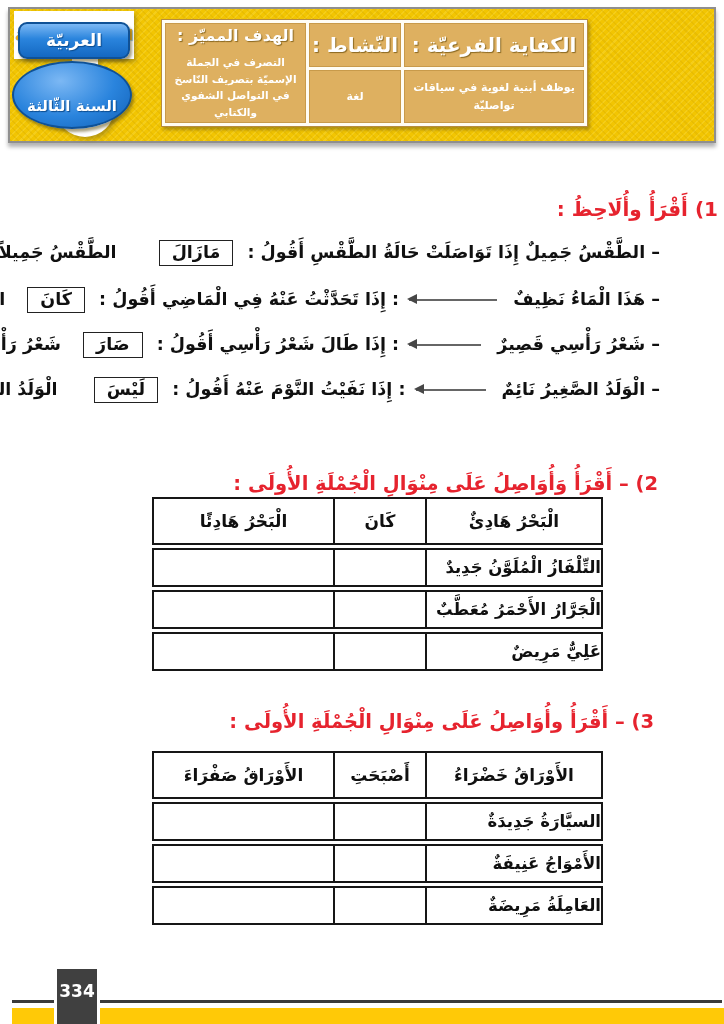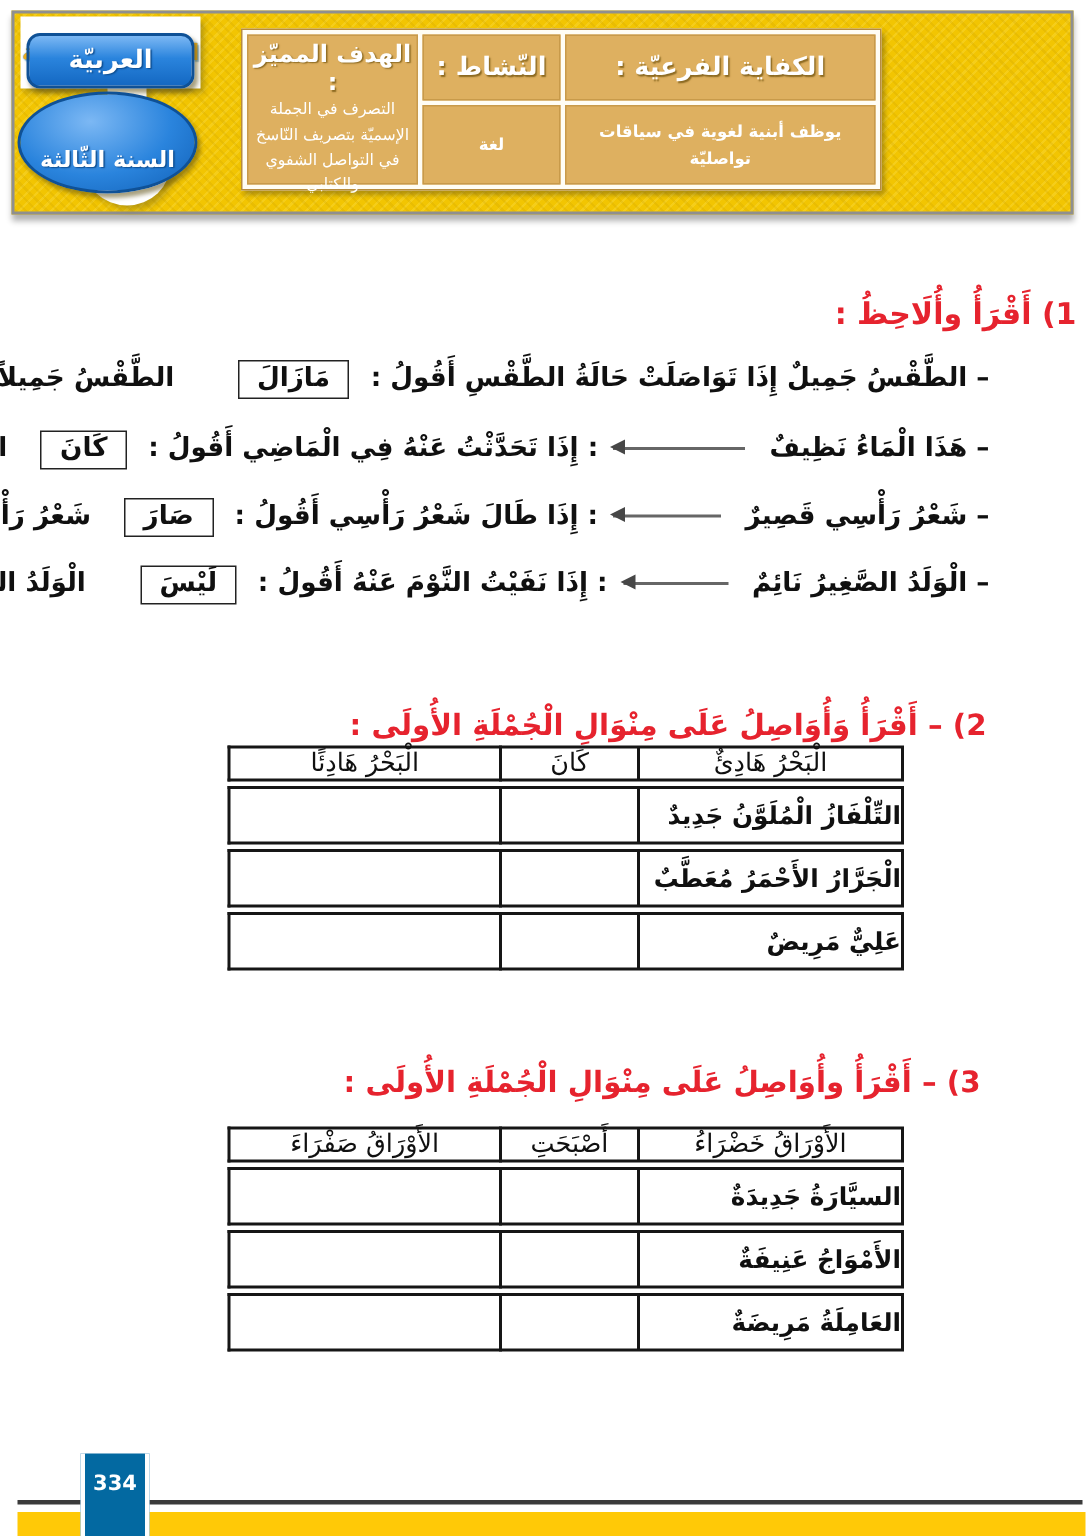--- a/index.html
+++ b/index.html
@@ -41,34 +41,34 @@
     box-shadow:3px 3px 4px rgba(120,105,30,.45);
   }
 
   .info-table {
     position:absolute; right:126px; top:10px; width:427px; height:108px;
     background:#fffdf4; border:1px solid #b78c3e;
     box-shadow:2px 3px 3px rgba(100,85,25,.45);
     display:flex; flex-direction:row; gap:3px; padding:3px;
   }
   .info-col { display:flex; flex-direction:column; gap:3px; }
-  .col-competency { width:207px; }
+  .col-competency { width:180px; }
   .col-activity  { width:92px;  }
   .col-objective { flex:1; }
   .info-cell {
     background:#DEB060; color:#fff; text-align:center;
     display:flex; flex-direction:column; align-items:center; justify-content:center;
     border:1px solid #c89a4a;
   }
-  .info-title { height:44px; font-weight:bold; font-size:17px;
+  .info-title { height:44px; font-weight:bold; font-size:20px;
     text-shadow:1px 1px 1px #8a6820; white-space:nowrap; }
   .info-sub { flex:1; font-weight:bold; font-size:11px; line-height:1.55; padding:2px 4px; }
   .col-objective .info-cell { height:100%; justify-content:space-between; padding-top:2px; }
   .col-objective .obj-title { font-weight:bold; font-size:16px; text-shadow:1px 1px 1px #8a6820; }
-  .col-objective .obj-sub { font-weight:normal; font-size:10.5px; line-height:1.6; padding:1px 3px; }
+  .col-objective .obj-sub { font-weight:bold; font-size:10.5px; line-height:1.6; padding:1px 3px; }
 
   .badge-pill {
     position:absolute; left:8px; top:13px; width:112px; height:37px;
     border-radius:9px; border:2px solid #0f5196;
     background:linear-gradient(180deg,#7cb8f4 0%,#2a84dd 45%,#1468c2 100%);
     color:#fff; font-weight:bold; font-size:17px; text-align:center; line-height:32px;
     box-shadow:2px 3px 3px rgba(95,80,20,.55); text-shadow:1px 1px 1px #0c4c8f;
   }
   .badge-ellipse {
     position:absolute; left:2px; top:52px; width:120px; height:68px;
@@ -111,32 +111,32 @@
 
   
   .ex-table {
     position:absolute; right:121px; width:451px;
     border-collapse:separate; border-spacing:0 3px; table-layout:fixed;
     font-weight:bold; color:#101010;
   }
   #t2 { top:494px; } #t3 { top:748px; }
   .ex-table th, .ex-table td { border:2.2px solid #161616; background:#fff; }
   .ex-table th:not(:first-child), .ex-table td:not(:first-child) { border-right:none; }
-  .ex-table th { height:24px; font-size:17px; text-align:center; font-weight:normal; }
+  .ex-table th { height:48px; font-size:17px; text-align:center; font-weight:bold; }
   .ex-table td { height:39px; }
   .c1 { width:178px; } .c2 { width:92px; } .c3 { width:181px; }
   .rowtext { font-size:16.5px; text-align:right; padding-right:0; }
 
   
   .footer-line { position:absolute; left:12px; right:2px; top:1000px; height:2.5px; background:#3b3b3b; }
   .footer-bar  { position:absolute; left:12px; right:0; top:1008px; height:16px; background:#FFC907; }
   .page-tab {
     position:absolute; left:54px; top:969px; width:46px; height:55px; z-index:5;
-    background:#0369a1; border-left:3px solid #fff; border-right:3px solid #fff;
-    color:#fff; font-weight:bold; font-size:14px; text-align:center; padding-top:12px;
+    background:#404040; border-left:3px solid #fff; border-right:3px solid #fff;
+    color:#fff; font-weight:bold; font-size:17px; text-align:center; padding-top:12px;
   }
 </style>
 </head>
 <body>
 
 <div id="page">
 
   <div class="banner">
     <div class="ribbon">
       <span>المذكّرة العلاجيّة</span>

